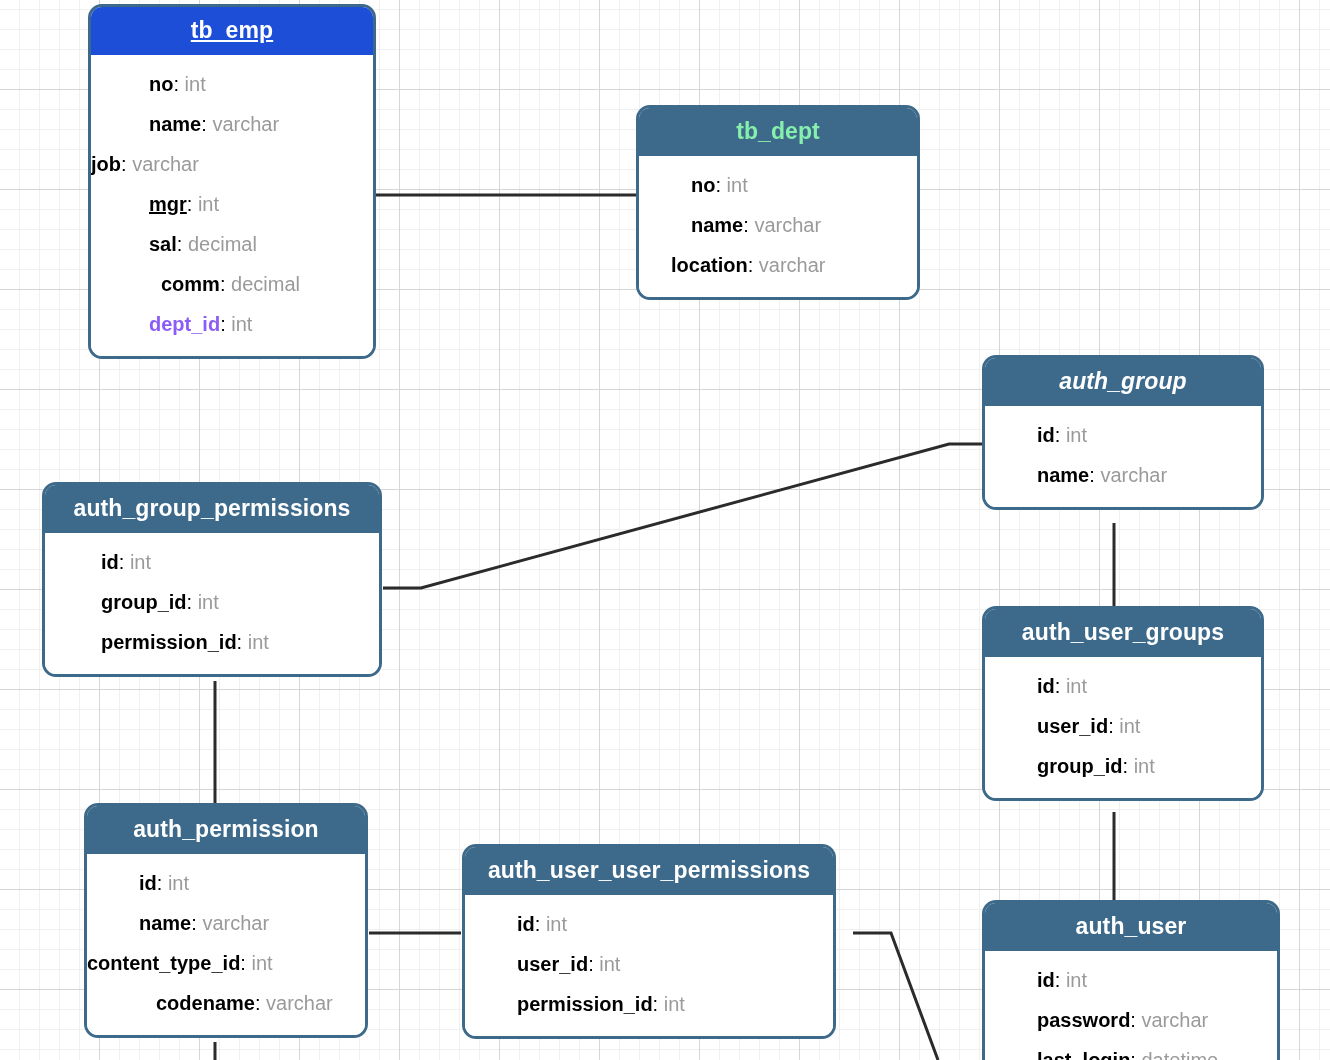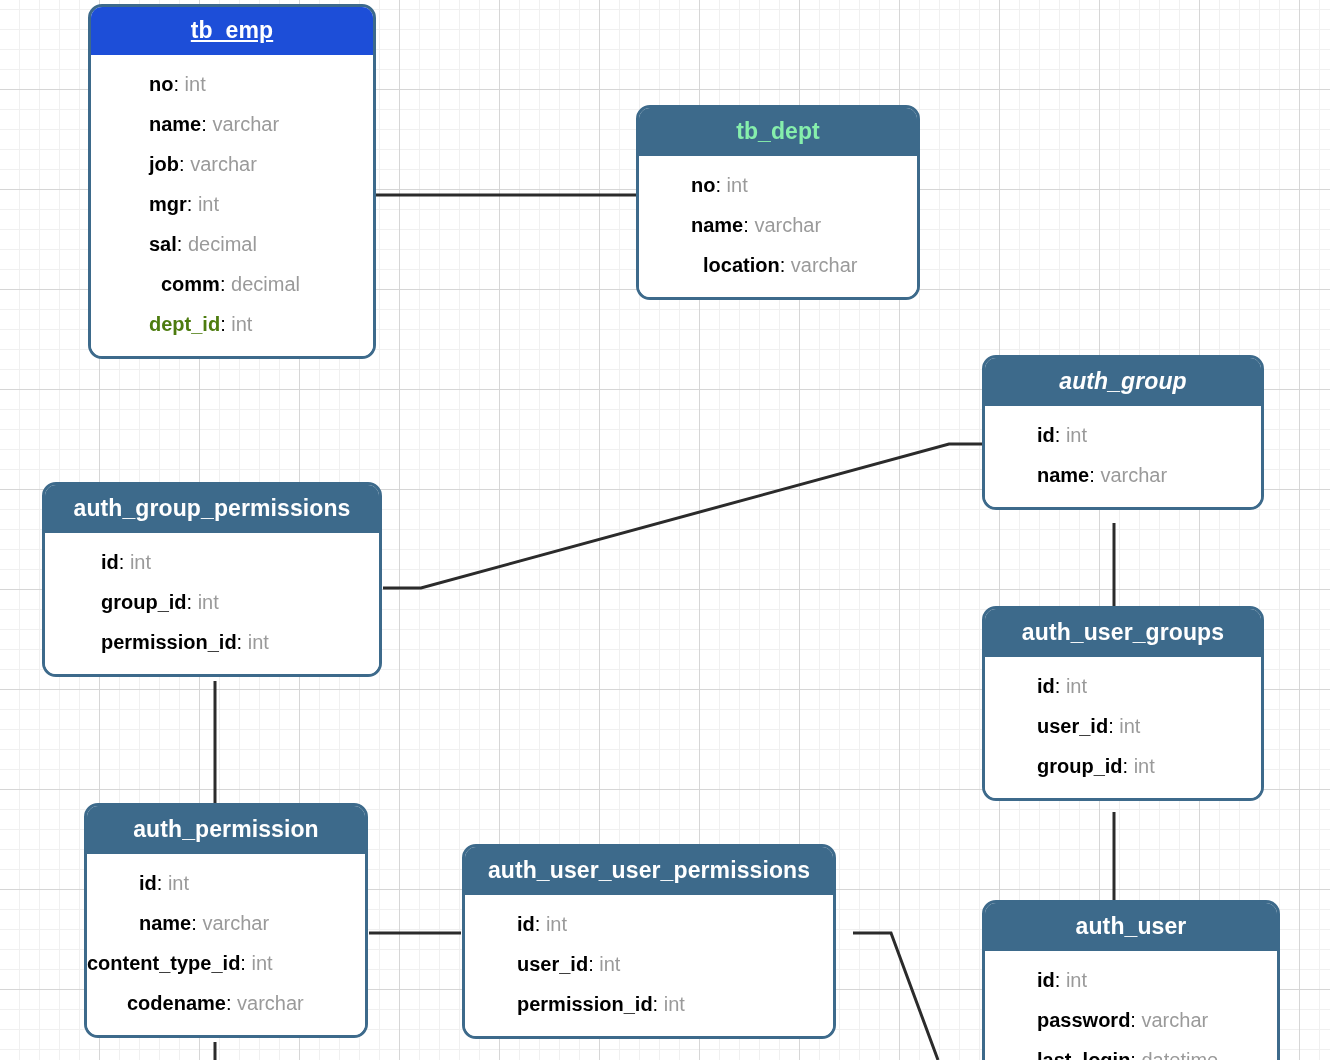--- a/index.html
+++ b/index.html
@@ -85,33 +85,33 @@
       <polyline points="369,933 461,933" fill="none" stroke="#2b2b2b" stroke-width="3" stroke-linecap="butt" stroke-linejoin="miter"></polyline>
       <polyline points="853,933 891,933 938,1060" fill="none" stroke="#2b2b2b" stroke-width="3" stroke-linecap="butt" stroke-linejoin="miter"></polyline>
       <polyline points="215,1042 215,1060" fill="none" stroke="#2b2b2b" stroke-width="3" stroke-linecap="butt" stroke-linejoin="miter"></polyline>
     </svg>
   <div id="entities-layer">
       <div class="entity" style="left: 88px; top: 4px; width: 288px; border-color: rgb(61, 106, 139);">
         <div class="entity-header" style="background: #1d4ed8; color: rgb(255, 255, 255); text-decoration: underline;">tb_emp</div>
         <div class="entity-body" style="background: rgb(255, 255, 255);">
           <div class="field" style="padding-left: 58px;"><span style="color: rgb(0, 0, 0);">no</span><span class="fcolon">: </span><span class="ftype" style="color: rgb(154, 154, 154);">int</span></div>
           <div class="field" style="padding-left: 58px;"><span style="color: rgb(0, 0, 0);">name</span><span class="fcolon">: </span><span class="ftype" style="color: rgb(154, 154, 154);">varchar</span></div>
-          <div class="field" style="padding-left: 58px;"><span style="color: rgb(0, 0, 0);">job</span><span class="fcolon">: </span><span class="ftype" style="color: rgb(154, 154, 154);">varchar</span></div>
-          <div class="field" style="padding-left: 58px;"><span style="color: rgb(0, 0, 0);">mgr</span><span class="fcolon">: </span><span class="ftype" style="color: rgb(154, 154, 154);">int</span></div>
+          <div class="field" style=""><span style="color: rgb(0, 0, 0);">job</span><span class="fcolon">: </span><span class="ftype" style="color: rgb(154, 154, 154);">varchar</span></div>
+          <div class="field" style="padding-left: 58px;"><span style="color: rgb(0, 0, 0); text-decoration: underline;">mgr</span><span class="fcolon">: </span><span class="ftype" style="color: rgb(154, 154, 154);">int</span></div>
           <div class="field" style="padding-left: 58px;"><span style="color: rgb(0, 0, 0);">sal</span><span class="fcolon">: </span><span class="ftype" style="color: rgb(154, 154, 154);">decimal</span></div>
           <div class="field" style="padding-left: 70px;"><span style="color: rgb(0, 0, 0);">comm</span><span class="fcolon">: </span><span class="ftype" style="color: rgb(154, 154, 154);">decimal</span></div>
-          <div class="field" style="padding-left: 58px;"><span style="color: #4d7c0f;">dept_id</span><span class="fcolon">: </span><span class="ftype" style="color: rgb(154, 154, 154);">int</span></div>
+          <div class="field" style="padding-left: 58px;"><span style="color: #8b5cf6;">dept_id</span><span class="fcolon">: </span><span class="ftype" style="color: rgb(154, 154, 154);">int</span></div>
         </div>
       </div>
       <div class="entity" style="left: 636px; top: 105px; width: 284px; border-color: rgb(61, 106, 139);">
         <div class="entity-header" style="background: rgb(61, 106, 139); color: #86efac;">tb_dept</div>
         <div class="entity-body" style="background: rgb(255, 255, 255);">
           <div class="field" style="padding-left: 52px;"><span style="color: rgb(0, 0, 0);">no</span><span class="fcolon">: </span><span class="ftype" style="color: rgb(154, 154, 154);">int</span></div>
           <div class="field" style="padding-left: 52px;"><span style="color: rgb(0, 0, 0);">name</span><span class="fcolon">: </span><span class="ftype" style="color: rgb(154, 154, 154);">varchar</span></div>
-          <div class="field" style="padding-left: 64px;"><span style="color: rgb(0, 0, 0);">location</span><span class="fcolon">: </span><span class="ftype" style="color: rgb(154, 154, 154);">varchar</span></div>
+          <div class="field" style="padding-left: 32px;"><span style="color: rgb(0, 0, 0);">location</span><span class="fcolon">: </span><span class="ftype" style="color: rgb(154, 154, 154);">varchar</span></div>
         </div>
       </div>
       <div class="entity" style="left: 982px; top: 355px; width: 282px; border-color: rgb(61, 106, 139);">
         <div class="entity-header" style="background: rgb(61, 106, 139); color: rgb(255, 255, 255); font-style: italic;">auth_group</div>
         <div class="entity-body" style="background: rgb(255, 255, 255);">
           <div class="field" style="padding-left: 52px;"><span style="color: rgb(0, 0, 0);">id</span><span class="fcolon">: </span><span class="ftype" style="color: rgb(154, 154, 154);">int</span></div>
           <div class="field" style="padding-left: 52px;"><span style="color: rgb(0, 0, 0);">name</span><span class="fcolon">: </span><span class="ftype" style="color: rgb(154, 154, 154);">varchar</span></div>
         </div>
       </div>
       <div class="entity" style="left: 42px; top: 482px; width: 340px; border-color: rgb(61, 106, 139);">
@@ -129,21 +129,21 @@
           <div class="field" style="padding-left: 52px;"><span style="color: rgb(0, 0, 0);">user_id</span><span class="fcolon">: </span><span class="ftype" style="color: rgb(154, 154, 154);">int</span></div>
           <div class="field" style="padding-left: 52px;"><span style="color: rgb(0, 0, 0);">group_id</span><span class="fcolon">: </span><span class="ftype" style="color: rgb(154, 154, 154);">int</span></div>
         </div>
       </div>
       <div class="entity" style="left: 84px; top: 803px; width: 284px; border-color: rgb(61, 106, 139);">
         <div class="entity-header" style="background: rgb(61, 106, 139); color: rgb(255, 255, 255);">auth_permission</div>
         <div class="entity-body" style="background: rgb(255, 255, 255);">
           <div class="field" style="padding-left: 52px;"><span style="color: rgb(0, 0, 0);">id</span><span class="fcolon">: </span><span class="ftype" style="color: rgb(154, 154, 154);">int</span></div>
           <div class="field" style="padding-left: 52px;"><span style="color: rgb(0, 0, 0);">name</span><span class="fcolon">: </span><span class="ftype" style="color: rgb(154, 154, 154);">varchar</span></div>
           <div class="field" style=""><span style="color: rgb(0, 0, 0);">content_type_id</span><span class="fcolon">: </span><span class="ftype" style="color: rgb(154, 154, 154);">int</span></div>
-          <div class="field" style="padding-left: 40px;"><span style="color: rgb(0, 0, 0);">codename</span><span class="fcolon">: </span><span class="ftype" style="color: rgb(154, 154, 154);">varchar</span></div>
+          <div class="field" style="padding-left: 69px;"><span style="color: rgb(0, 0, 0);">codename</span><span class="fcolon">: </span><span class="ftype" style="color: rgb(154, 154, 154);">varchar</span></div>
         </div>
       </div>
       <div class="entity" style="left: 462px; top: 844px; width: 374px; border-color: rgb(61, 106, 139);">
         <div class="entity-header" style="background: rgb(61, 106, 139); color: rgb(255, 255, 255);">auth_user_user_permissions</div>
         <div class="entity-body" style="background: rgb(255, 255, 255);">
           <div class="field" style="padding-left: 52px;"><span style="color: rgb(0, 0, 0);">id</span><span class="fcolon">: </span><span class="ftype" style="color: rgb(154, 154, 154);">int</span></div>
           <div class="field" style="padding-left: 52px;"><span style="color: rgb(0, 0, 0);">user_id</span><span class="fcolon">: </span><span class="ftype" style="color: rgb(154, 154, 154);">int</span></div>
           <div class="field" style="padding-left: 52px;"><span style="color: rgb(0, 0, 0);">permission_id</span><span class="fcolon">: </span><span class="ftype" style="color: rgb(154, 154, 154);">int</span></div>
         </div>
       </div>

